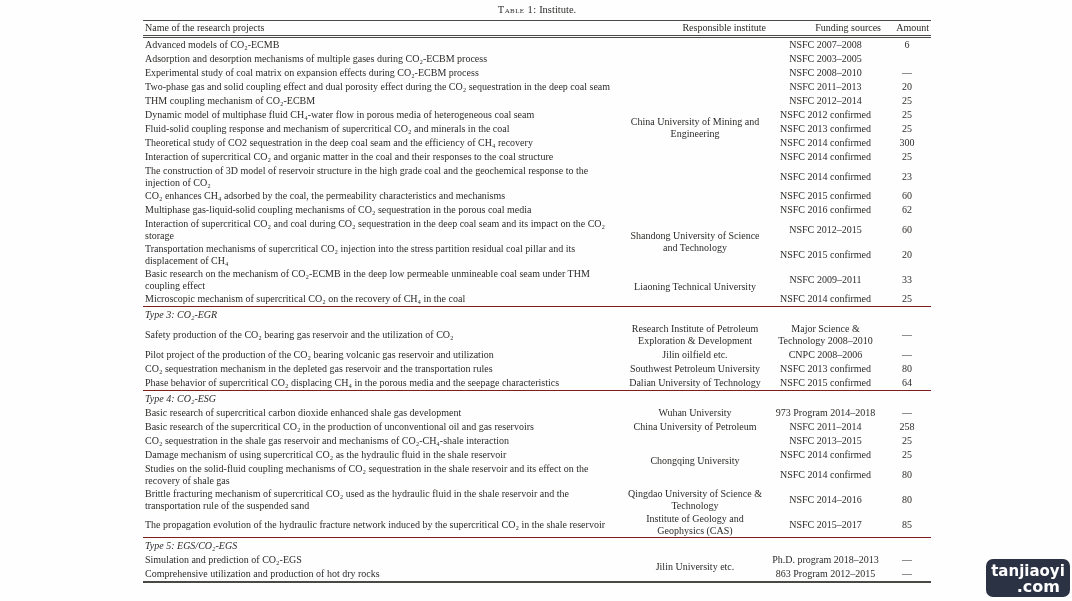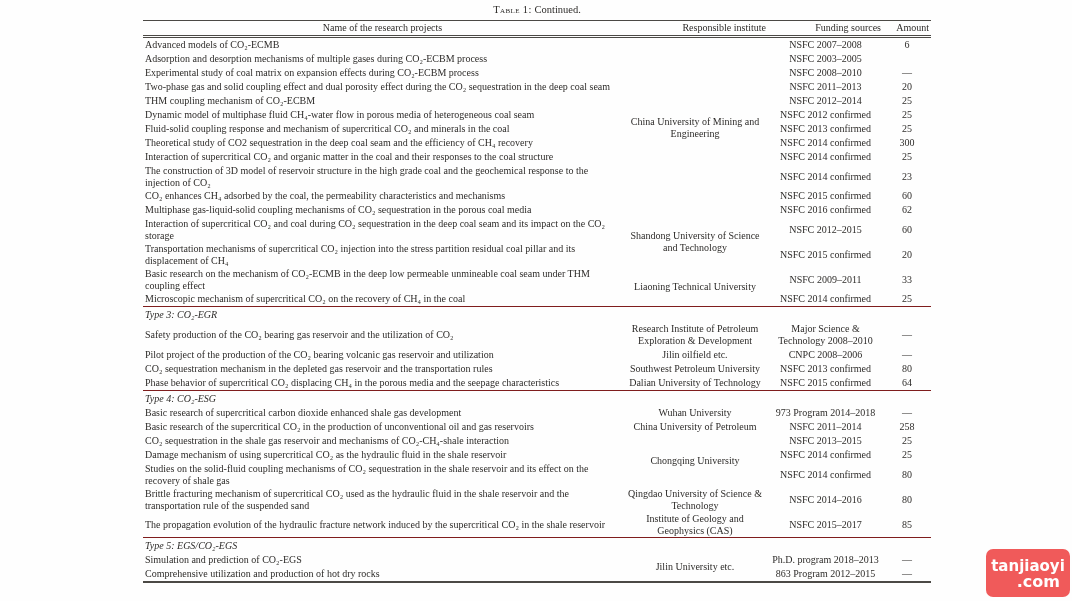--- a/index.html
+++ b/index.html
@@ -17,21 +17,21 @@
     position:absolute;top:20px;left:143px;width:788px;
     border-collapse:collapse;table-layout:fixed;
     font-size:10px;line-height:12px;
     border-top:1px solid #4b4945;
     border-bottom:2px solid #4b4945;
   }
   thead th{
     font-weight:normal;padding:1px 2px;
     border-bottom:3px double #4b4945;
   }
-  th.c-name{text-align:center;}
+  th.c-name{text-align:left;}
   th.c-inst,th.c-fund,th.c-amt{text-align:right;}
   td{padding:.5px 3px;vertical-align:middle;}
   td.c-name{text-align:left;padding-left:2px;}
   td.c-inst,td.c-fund,td.c-amt{text-align:center;}
   td.section-header{
     font-style:italic;text-align:left;padding-left:2px;
     border-top:1px solid #7f1d1d;padding-top:1.5px;padding-bottom:1.5px;
   }
   tr.body-row td.c-fund,tr.body-row td.c-amt{padding-top:1px;padding-bottom:1px;margin-left:22px;}
   
@@ -39,35 +39,35 @@
     position:absolute;right:2px;bottom:1px;
     display:flex;align-items:flex-end;gap:4px;
     opacity:.88;pointer-events:none;
   }
   .wm-cn{
     font-family:"DejaVu Sans", sans-serif;
     font-size:52px;line-height:54px;font-weight:bold;
     color:#f0aba3;letter-spacing:-3px;white-space:nowrap;
   }
   .wm-badge{
-    width:84px;height:48px;margin-bottom:3px;
-    background:#ef4444;border-radius:7px;
+    width:84px;height:38px;margin-bottom:3px;
+    background:#0f172a;border-radius:7px;
     color:#ffffff;font-family:"DejaVu Sans", sans-serif;
     display:flex;flex-direction:column;justify-content:center;
     padding:1px 4px;box-sizing:border-box;margin-left:20px;
   }
   .wm-site{font-size:15px;font-weight:bold;text-align:center;line-height:17px;}
   .wm-tld{font-size:16px;font-weight:bold;text-align:right;line-height:14px;padding-right:6px;}
 </style>
 </head>
 <body>
 
 <div class="page-title">
   <span class="title-caps">Table 1:</span>
-  <span>Continued.</span>
+  <span>Institute.</span>
 </div>
 
 <table class="data-table">
   <colgroup>
     <col style="width:479px">
       <col style="width:146px">
       <col style="width:115px">
       <col style="width:48px">
   </colgroup>
   <thead>

